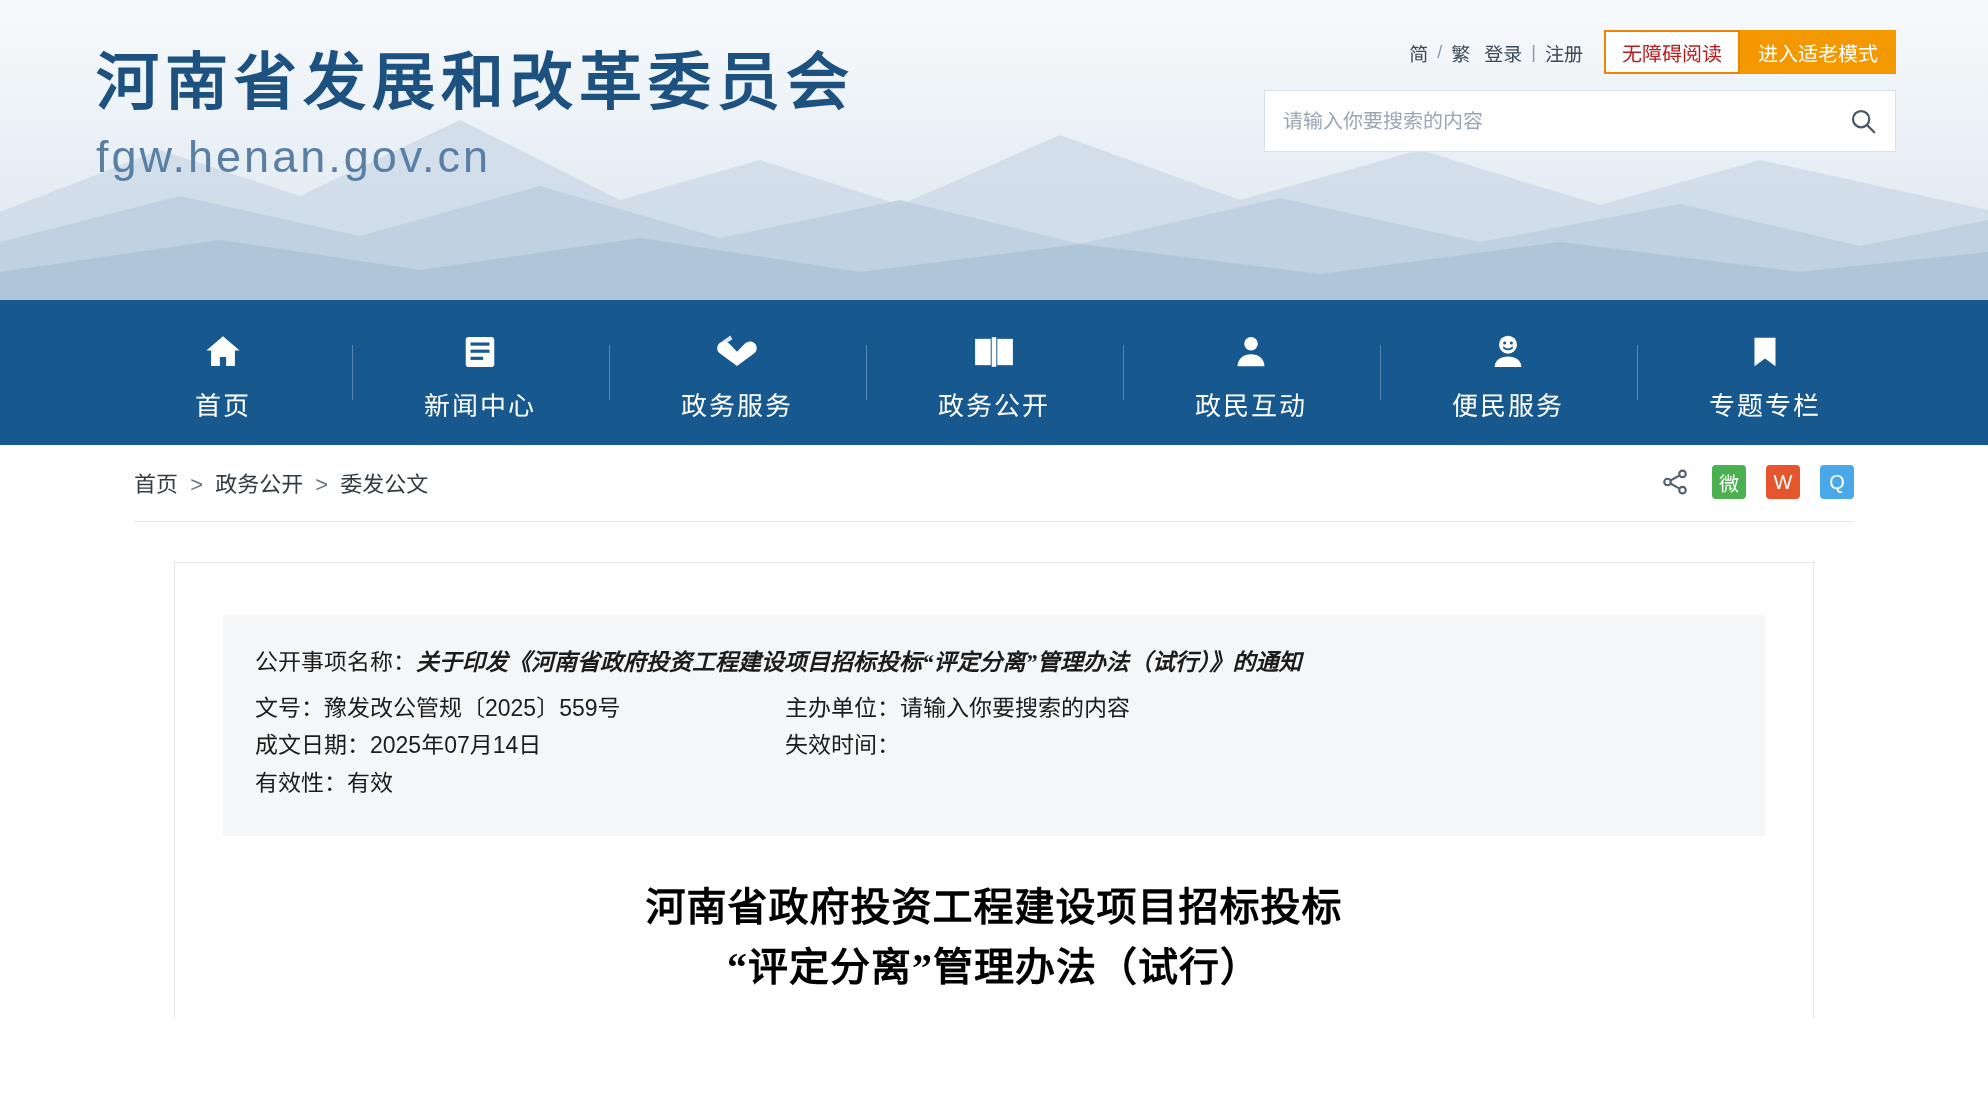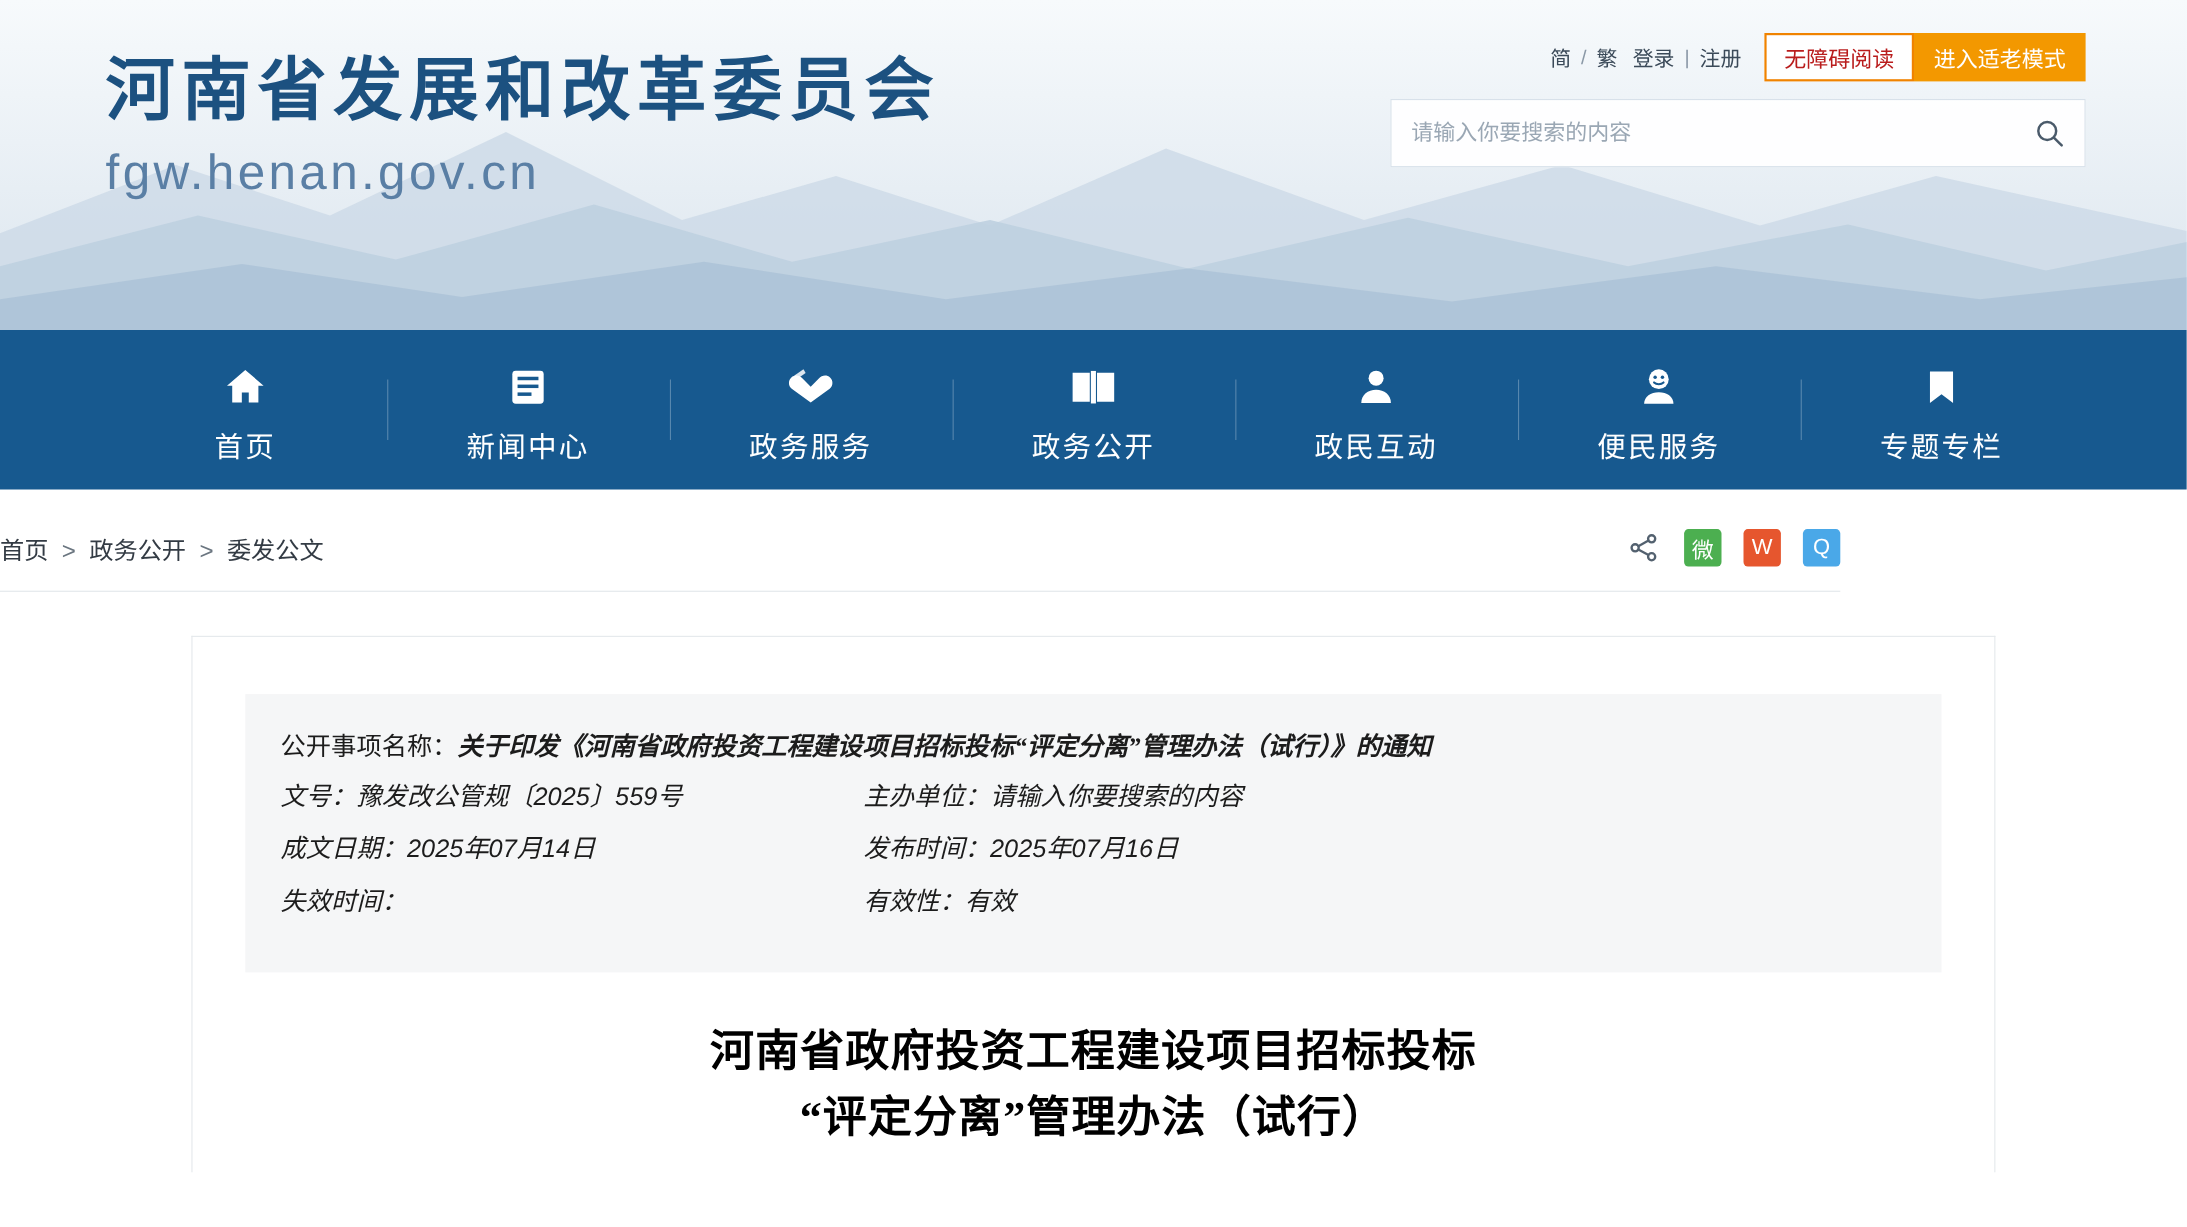--- a/index.html
+++ b/index.html
@@ -147,24 +147,24 @@
     position: absolute;
     left: 0; top: 22px; bottom: 22px;
     width: 1px;
     background: rgba(255,255,255,0.28);
   }
   .nav-icon { height: 46px; display: flex; align-items: center; justify-content: center; }
   .nav-label { margin-top: 10px; font-size: 26px; letter-spacing: 2px; }
 
   
   .crumb-wrap {
-    width: 1673px;
-    display: flex;
-    justify-content: center;
-    padding-top: 36px;
+    width: 1988px;
+    display: flex;
+    justify-content: center;
+    padding-top: 20px;
   }
   .crumb-inner {
     width: 1720px;
     display: flex;
     align-items: center;
     justify-content: space-between;
     padding-bottom: 22px;
     border-bottom: 1px solid #e2e6ea;
   }
   .crumb {
@@ -204,22 +204,21 @@
   .meta-title-row { margin-bottom: 10px; }
   .meta-label { color: #1c1c1c; }
   .meta-title-value {
     font-style: italic;
     font-weight: bold;
     font-family: "Liberation Serif", "DejaVu Serif", serif;
   }
   .meta-grid {
     display: grid;
     grid-template-columns: 530px 1fr;
-    row-gap: 12px;
-    font-style: italic;
+    row-gap: 2px;
   }
   .meta-cell { white-space: nowrap; }
 
   .doc-title {
     text-align: center;
     font-family: "Liberation Serif", "DejaVu Serif", serif;
     font-weight: bold;
     font-size: 40px;
     line-height: 1.5;
     color: #000;
@@ -384,23 +383,20 @@
         <div class="meta-cell">
           <span>文号：</span><span>豫发改公管规〔2025〕559号</span>
         </div>
         <div class="meta-cell">
           <span>主办单位：</span><span>请输入你要搜索的内容</span>
         </div>
         <div class="meta-cell">
           <span>成文日期：</span><span>2025年07月14日</span>
         </div>
         <div class="meta-cell">
-          <span>发布时间：</span><span>2025年07月16日</span>
-        </div>
-        <div class="meta-cell">
           <span>失效时间：</span><span></span>
         </div>
         <div class="meta-cell">
           <span>有效性：</span><span>有效</span>
         </div>
         <div class="meta-cell"></div>
       </div>
     </div>
 
     <div class="doc-title">

